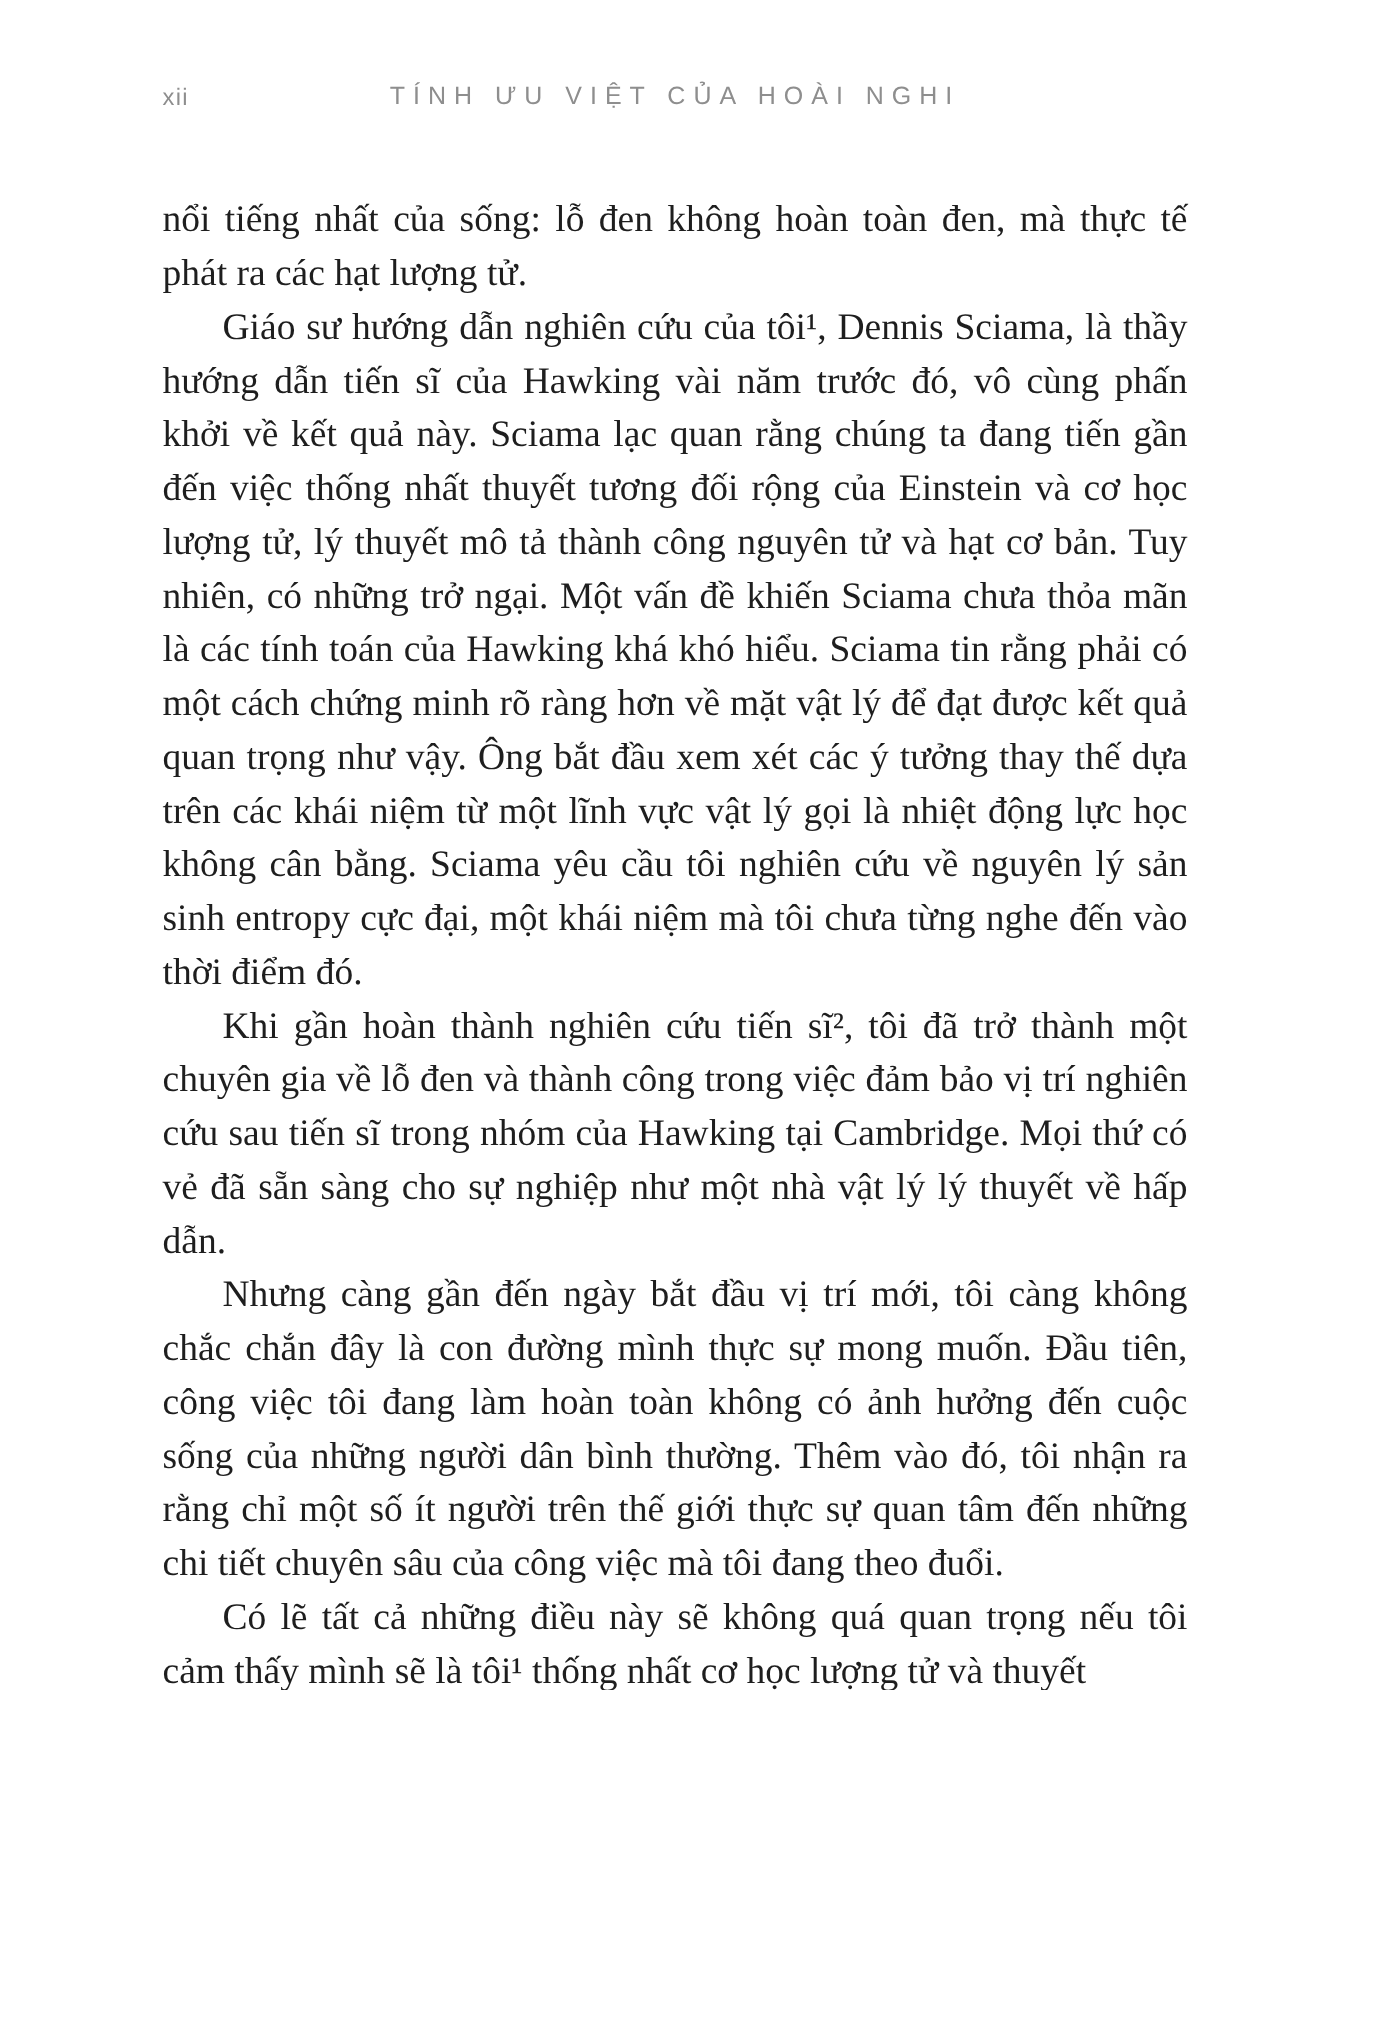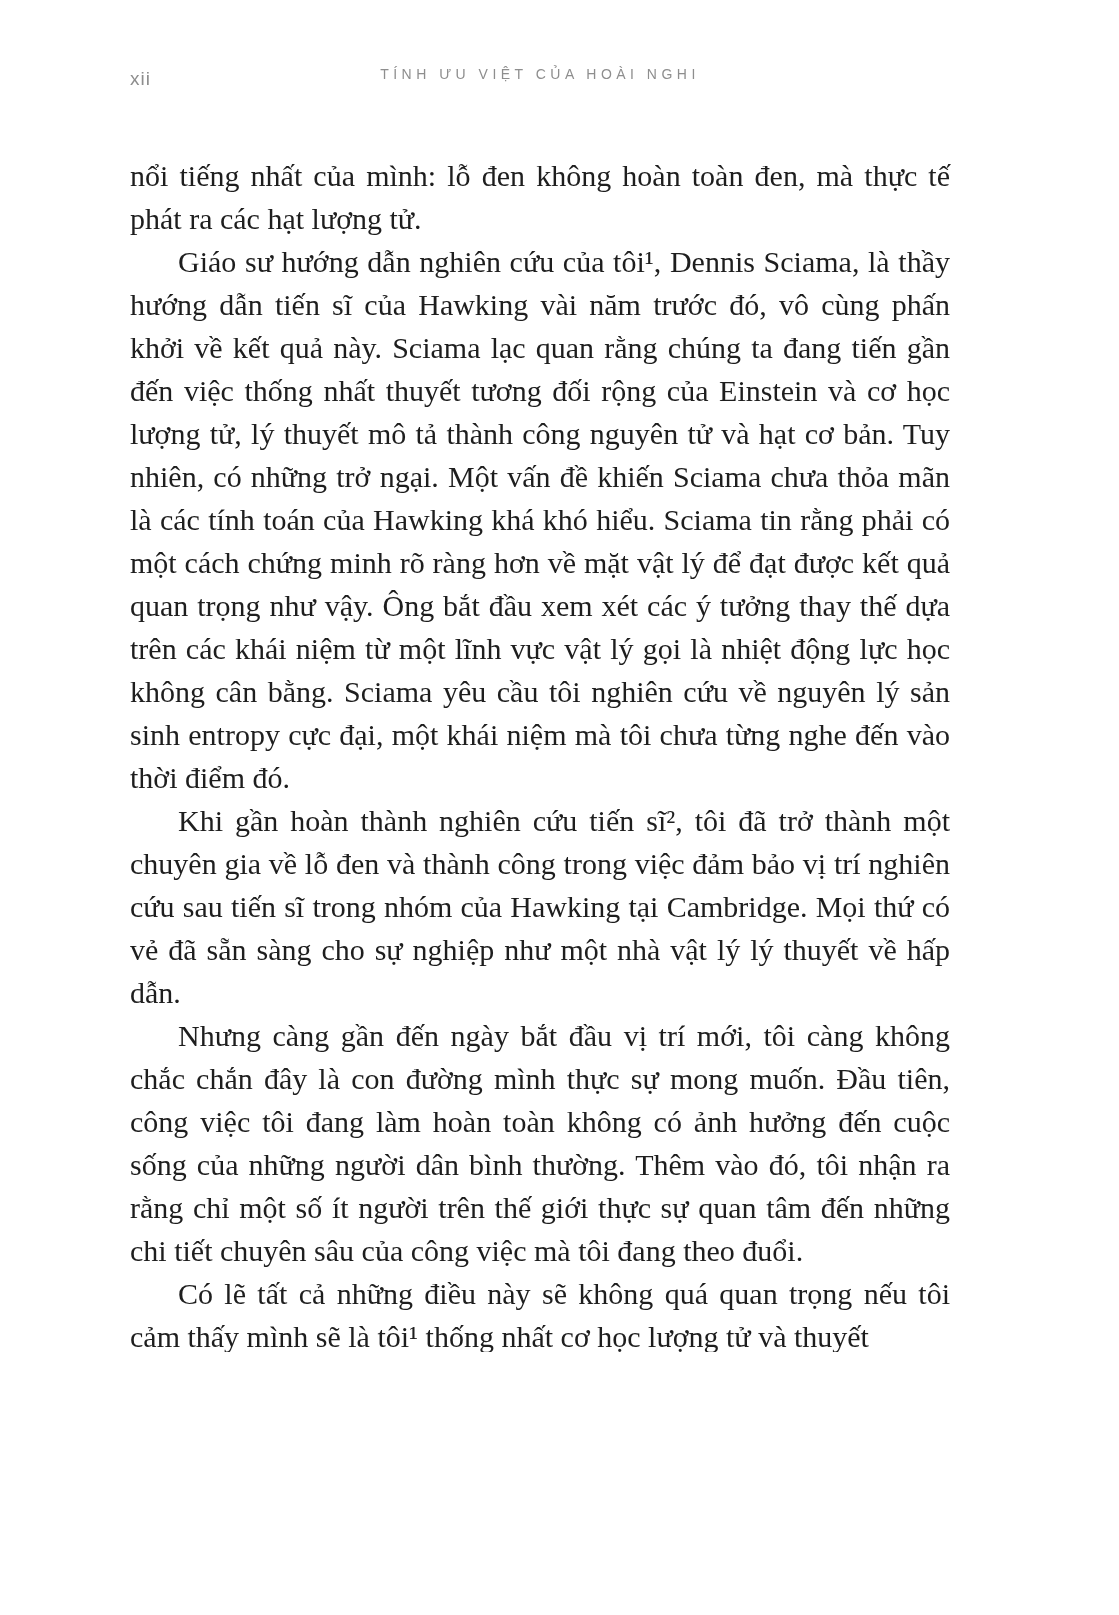--- a/index.html
+++ b/index.html
@@ -28,21 +28,21 @@
     top: 2px;
     font-family: "Liberation Sans", "DejaVu Sans", sans-serif;
     font-size: 19px;
     color: #8e8e8e;
     letter-spacing: 1px;
   }
   .running-title {
     display: block;
     text-align: center;
     font-family: "Liberation Sans", "DejaVu Sans", sans-serif;
-    font-size: 14px;
+    font-size: 20px;
     font-weight: 500;
     letter-spacing: 0.32em;
     color: #8e8e8e;
     text-transform: uppercase;
     white-space: nowrap;
   }
   .body-text {
     font-family: "Liberation Serif", "DejaVu Serif", serif;
     font-size: 30px;
     line-height: 43px;
@@ -63,20 +63,20 @@
 <body>
 
 <div class="page">
 
   <header class="page-header">
     <span class="folio">xii</span>
     <span class="running-title">TÍNH ƯU VIỆT CỦA HOÀI NGHI</span>
   </header>
 
   <main class="body-text">
-    <p class="no-indent">nổi tiếng nhất của mình: lỗ đen không hoàn toàn đen, mà thực tế phát ra các hạt lượng tử.</p>
+    <p class="no-indent">nổi tiếng nhất của sống: lỗ đen không hoàn toàn đen, mà thực tế phát ra các hạt lượng tử.</p>
     <p>Giáo sư hướng dẫn nghiên cứu của tôi¹, Dennis Sciama, là thầy hướng dẫn tiến sĩ của Hawking vài năm trước đó, vô cùng phấn khởi về kết quả này. Sciama lạc quan rằng chúng ta đang tiến gần đến việc thống nhất thuyết tương đối rộng của Einstein và cơ học lượng tử, lý thuyết mô tả thành công nguyên tử và hạt cơ bản. Tuy nhiên, có những trở ngại. Một vấn đề khiến Sciama chưa thỏa mãn là các tính toán của Hawking khá khó hiểu. Sciama tin rằng phải có một cách chứng minh rõ ràng hơn về mặt vật lý để đạt được kết quả quan trọng như vậy. Ông bắt đầu xem xét các ý tưởng thay thế dựa trên các khái niệm từ một lĩnh vực vật lý gọi là nhiệt động lực học không cân bằng. Sciama yêu cầu tôi nghiên cứu về nguyên lý sản sinh entropy cực đại, một khái niệm mà tôi chưa từng nghe đến vào thời điểm đó.</p>
     <p>Khi gần hoàn thành nghiên cứu tiến sĩ², tôi đã trở thành một chuyên gia về lỗ đen và thành công trong việc đảm bảo vị trí nghiên cứu sau tiến sĩ trong nhóm của Hawking tại Cambridge. Mọi thứ có vẻ đã sẵn sàng cho sự nghiệp như một nhà vật lý lý thuyết về hấp dẫn.</p>
     <p>Nhưng càng gần đến ngày bắt đầu vị trí mới, tôi càng không chắc chắn đây là con đường mình thực sự mong muốn. Đầu tiên, công việc tôi đang làm hoàn toàn không có ảnh hưởng đến cuộc sống của những người dân bình thường. Thêm vào đó, tôi nhận ra rằng chỉ một số ít người trên thế giới thực sự quan tâm đến những chi tiết chuyên sâu của công việc mà tôi đang theo đuổi.</p>
     <p>Có lẽ tất cả những điều này sẽ không quá quan trọng nếu tôi cảm thấy mình sẽ là tôi¹ thống nhất cơ học lượng tử và thuyết</p>
   </main>
 
 </div>
 
 </body></html>

